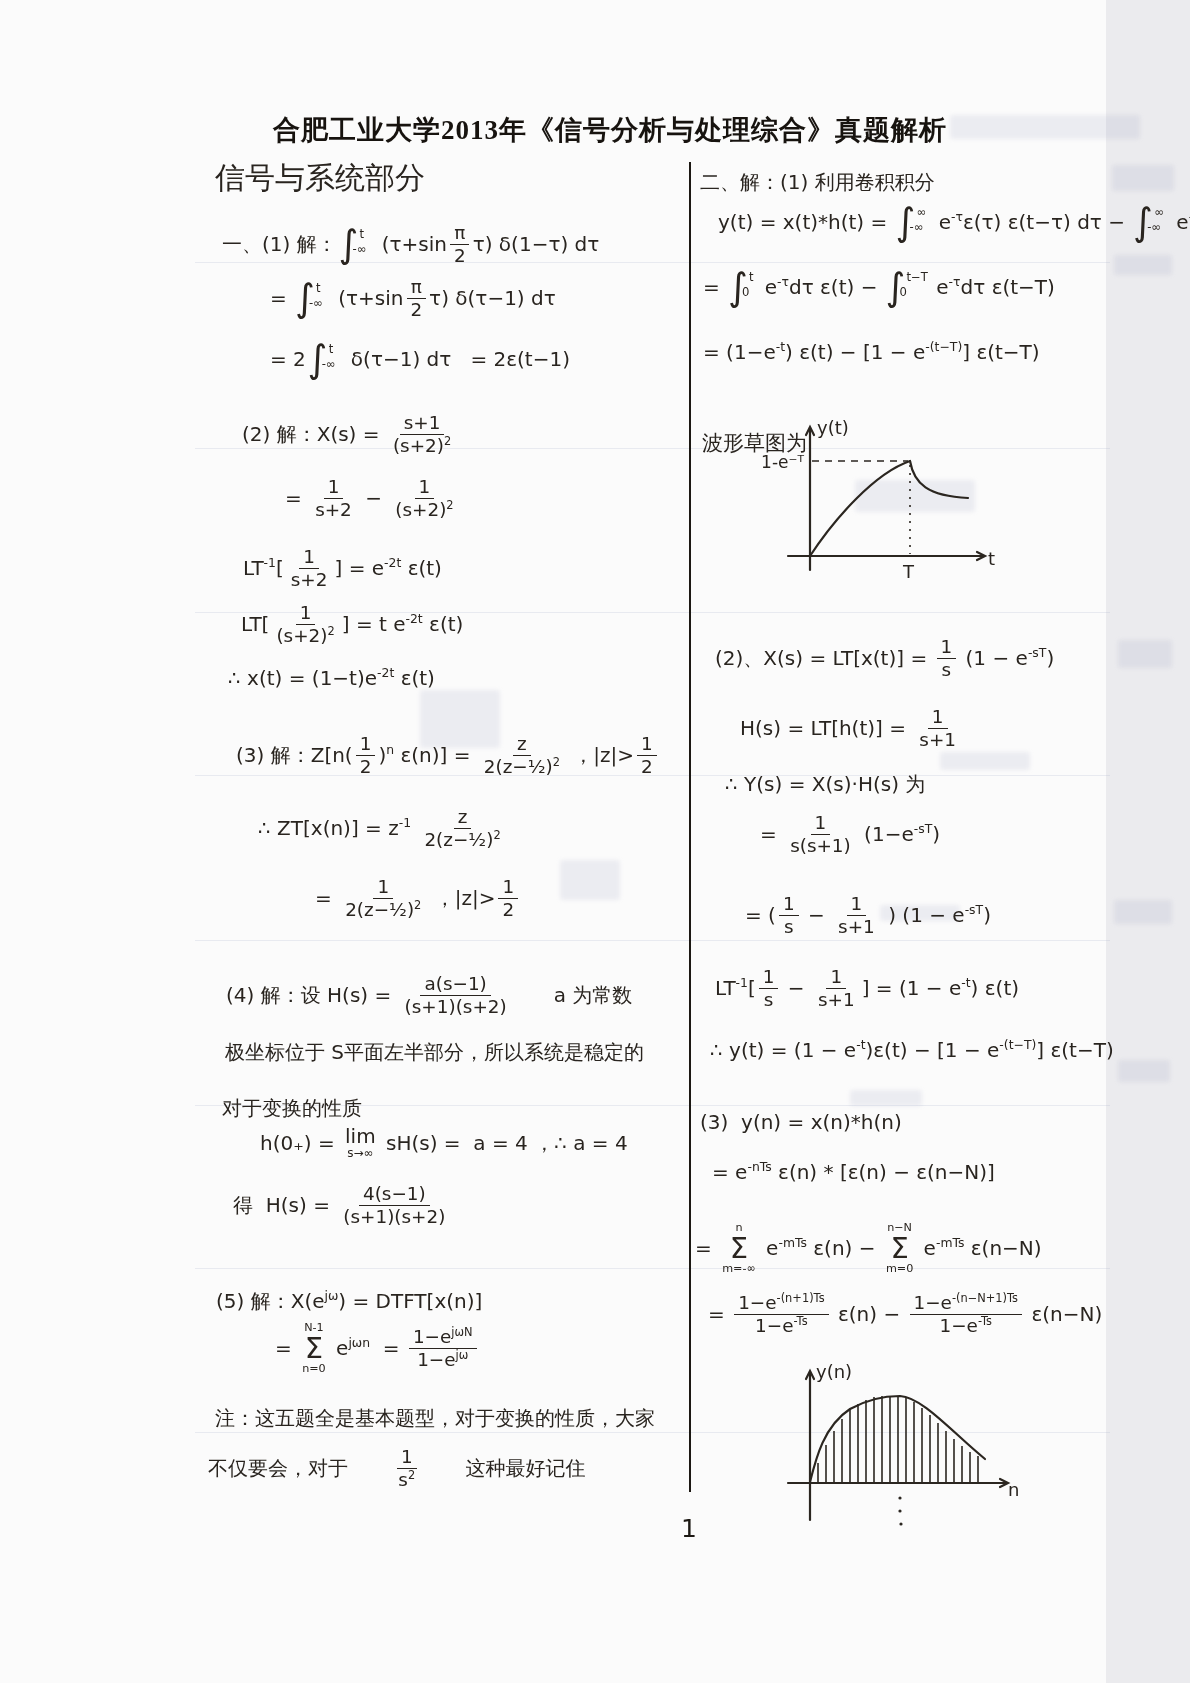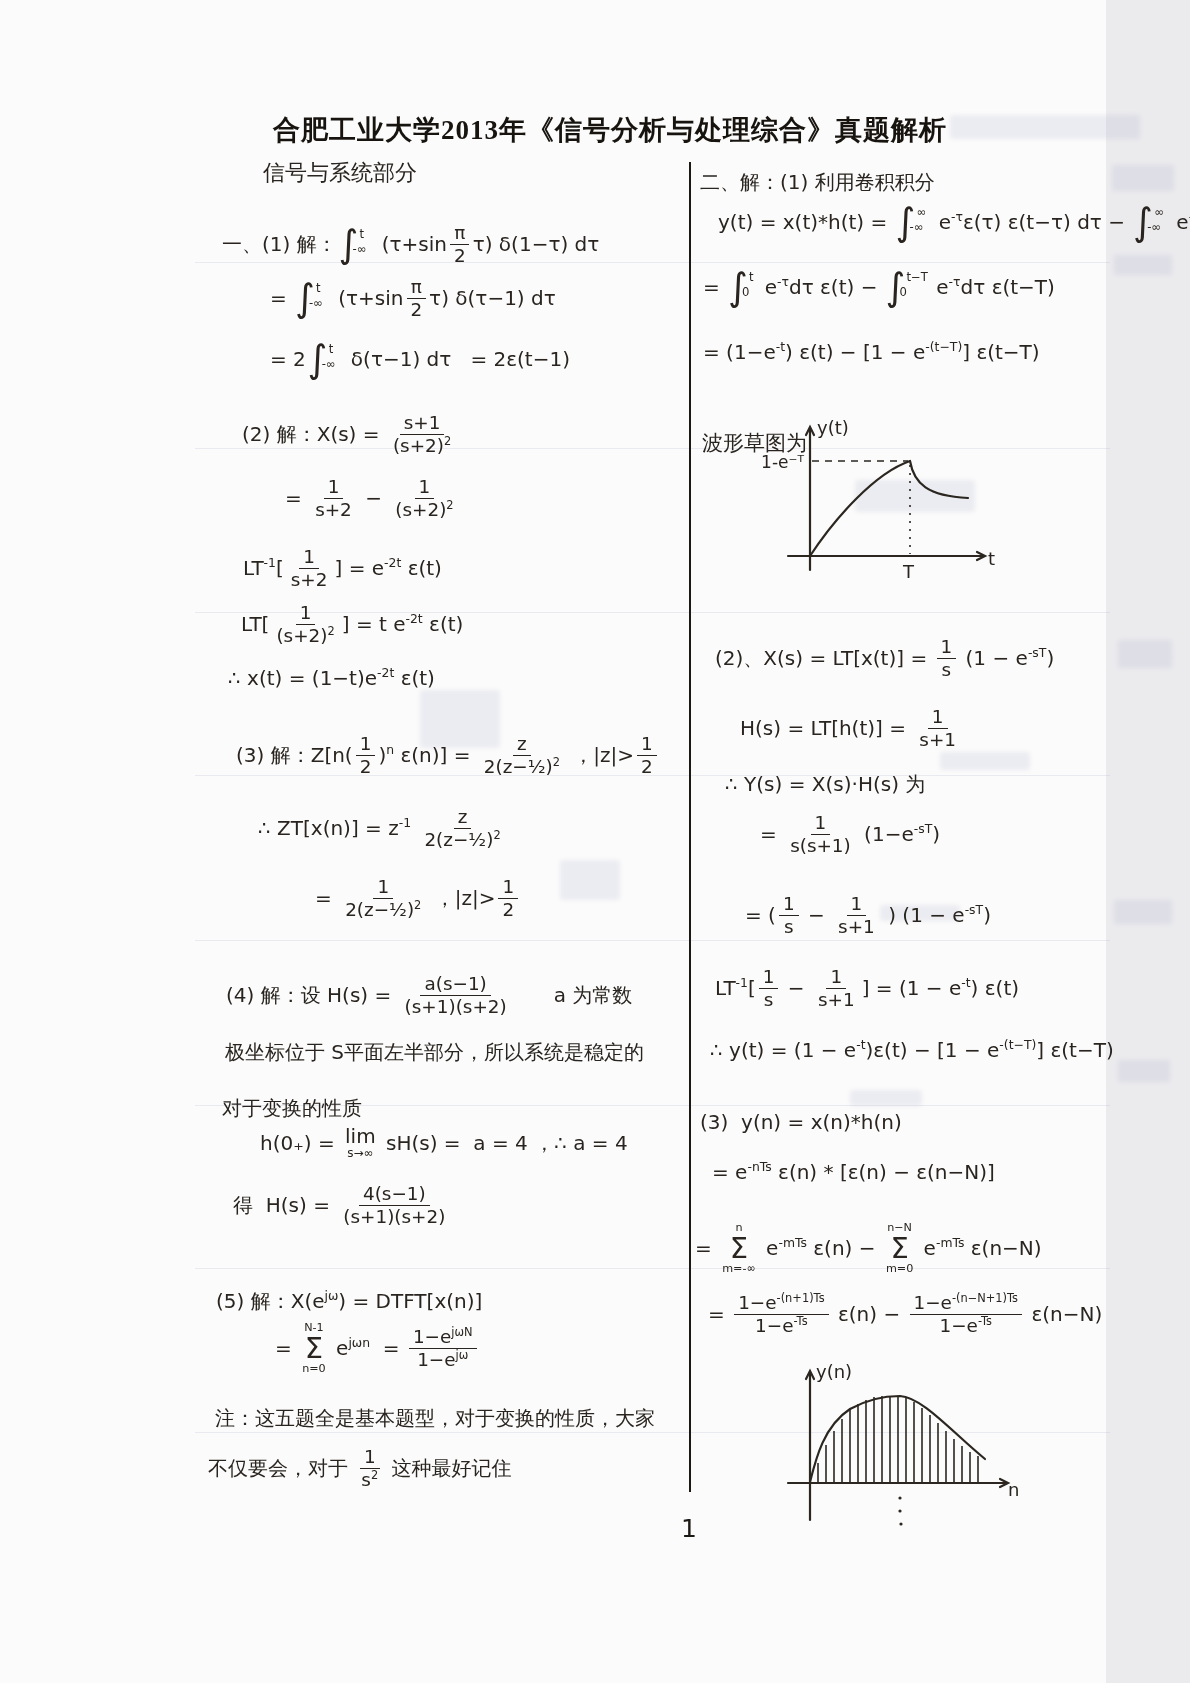--- a/index.html
+++ b/index.html
@@ -70,41 +70,41 @@
   <div class="ghost" style="left:880px;top:905px;width:80px;height:16px"></div>
   <div class="ghost" style="left:850px;top:1090px;width:72px;height:16px"></div>
   <div class="ghost" style="left:420px;top:690px;width:80px;height:58px"></div>
   <div class="ghost" style="left:560px;top:860px;width:60px;height:40px"></div>
 
   <div class="title">合肥工业大学2013年《信号分析与处理综合》真题解析</div>
 
   <div class="divider"></div>
 
   <div id="math-root">
-      <div class="math-line" style="left: 215px; top: 160px; font-size: 22px; margin-left: 48px;"><span class="txt">信号与系统部分</span></div>
+      <div class="math-line" style="left: 215px; top: 160px; font-size: 30px;"><span class="txt">信号与系统部分</span></div>
       <div class="math-line" style="left: 222px; top: 222px;"><span class="txt">一、(1) 解：</span><span class="intg"><span class="isym">∫</span><span class="ilims"><span>t</span><span>-∞</span></span></span><span class="txt"> (τ+sin</span><span class="frac"><span class="num">π</span><span class="den">2</span></span><span class="txt">τ) δ(1−τ) dτ</span></div>
       <div class="math-line" style="left: 270px; top: 276px;"><span class="txt">= </span><span class="intg"><span class="isym">∫</span><span class="ilims"><span>t</span><span>-∞</span></span></span><span class="txt"> (τ+sin</span><span class="frac"><span class="num">π</span><span class="den">2</span></span><span class="txt">τ) δ(τ−1) dτ</span></div>
       <div class="math-line" style="left: 270px; top: 340px;"><span class="txt">= 2</span><span class="intg"><span class="isym">∫</span><span class="ilims"><span>t</span><span>-∞</span></span></span><span class="txt"> δ(τ−1) dτ   = 2ε(t−1)</span></div>
       <div class="math-line" style="left: 242px; top: 412px;"><span class="txt">(2) 解：X(s) = </span><span class="frac"><span class="num">s+1</span><span class="den">(s+2)<sup>2</sup></span></span></div>
       <div class="math-line" style="left: 285px; top: 476px;"><span class="txt">= </span><span class="frac"><span class="num">1</span><span class="den">s+2</span></span><span class="txt"> − </span><span class="frac"><span class="num">1</span><span class="den">(s+2)<sup>2</sup></span></span></div>
       <div class="math-line" style="left: 243px; top: 546px;"><span class="txt">LT<sup>-1</sup>[</span><span class="frac"><span class="num">1</span><span class="den">s+2</span></span><span class="txt">] = e<sup>-2t</sup> ε(t)</span></div>
       <div class="math-line" style="left: 241px; top: 602px;"><span class="txt">LT[</span><span class="frac"><span class="num">1</span><span class="den">(s+2)<sup>2</sup></span></span><span class="txt">] = t e<sup>-2t</sup> ε(t)</span></div>
       <div class="math-line" style="left: 228px; top: 666px;"><span class="txt">∴ x(t) = (1−t)e<sup>-2t</sup> ε(t)</span></div>
       <div class="math-line" style="left: 236px; top: 733px;"><span class="txt">(3) 解：Z[n(</span><span class="frac"><span class="num">1</span><span class="den">2</span></span><span class="txt">)<sup>n</sup> ε(n)] = </span><span class="frac"><span class="num">z</span><span class="den">2(z−½)<sup>2</sup></span></span><span class="txt"> ，|z|&gt;</span><span class="frac"><span class="num">1</span><span class="den">2</span></span></div>
       <div class="math-line" style="left: 258px; top: 806px;"><span class="txt">∴ ZT[x(n)] = z<sup>-1</sup> </span><span class="frac"><span class="num">z</span><span class="den">2(z−½)<sup>2</sup></span></span></div>
       <div class="math-line" style="left: 315px; top: 876px;"><span class="txt">= </span><span class="frac"><span class="num">1</span><span class="den">2(z−½)<sup>2</sup></span></span><span class="txt"> ，|z|&gt;</span><span class="frac"><span class="num">1</span><span class="den">2</span></span></div>
       <div class="math-line" style="left: 226px; top: 973px;"><span class="txt">(4) 解：设 H(s) = </span><span class="frac"><span class="num">a(s−1)</span><span class="den">(s+1)(s+2)</span></span><span class="txt">　　a 为常数</span></div>
       <div class="math-line" style="left: 225px; top: 1040px;"><span class="txt">极坐标位于 S平面左半部分，所以系统是稳定的</span></div>
       <div class="math-line" style="left: 222px; top: 1096px;"><span class="txt">对于变换的性质</span></div>
       <div class="math-line" style="left: 260px; top: 1126px;"><span class="txt">h(0₊) = </span><span class="under"><span class="umain">lim</span><span class="ulim">s→∞</span></span><span class="txt"> sH(s) =  a = 4 ，∴ a = 4</span></div>
       <div class="math-line" style="left: 233px; top: 1183px; text-align: center;"><span class="txt">得  H(s) = </span><span class="frac"><span class="num">4(s−1)</span><span class="den">(s+1)(s+2)</span></span></div>
       <div class="math-line" style="left: 216px; top: 1289px;"><span class="txt">(5) 解：X(e<sup>jω</sup>) = DTFT[x(n)]</span></div>
       <div class="math-line" style="left: 275px; top: 1322px;"><span class="txt">= </span><span class="sum"><span class="slim">N-1</span><span class="ssym">Σ</span><span class="slim">n=0</span></span><span class="txt"> e<sup>jωn</sup>  = </span><span class="frac"><span class="num">1−e<sup>jωN</sup></span><span class="den">1−e<sup>jω</sup></span></span></div>
       <div class="math-line" style="left: 215px; top: 1406px;"><span class="txt">注：这五题全是基本题型，对于变换的性质，大家</span></div>
-      <div class="math-line" style="left: 208px; top: 1446px;"><span class="txt">不仅要会，对于 </span><span class="frac"><span class="num">1</span><span class="den">s<sup>2</sup></span></span><span class="txt"> 这种最好记住</span></div>
+      <div class="math-line" style="left: 208px; top: 1446px; gap: 37px;"><span class="txt">不仅要会，对于 </span><span class="frac"><span class="num">1</span><span class="den">s<sup>2</sup></span></span><span class="txt"> 这种最好记住</span></div>
       <div class="math-line" style="left: 700px; top: 170px;"><span class="txt">二、解：(1) 利用卷积积分</span></div>
       <div class="math-line" style="left: 718px; top: 203px;"><span class="txt">y(t) = x(t)*h(t) = </span><span class="intg"><span class="isym">∫</span><span class="ilims"><span>∞</span><span>-∞</span></span></span><span class="txt"> e<sup>-τ</sup>ε(τ) ε(t−τ) dτ − </span><span class="intg"><span class="isym">∫</span><span class="ilims"><span>∞</span><span>-∞</span></span></span><span class="txt"> e<sup>-τ</sup>ε(τ) ε(t−τ−</span></div>
       <div class="math-line" style="left: 703px; top: 268px;"><span class="txt">= </span><span class="intg"><span class="isym">∫</span><span class="ilims"><span>t</span><span>0</span></span></span><span class="txt"> e<sup>-τ</sup>dτ ε(t) − </span><span class="intg"><span class="isym">∫</span><span class="ilims"><span>t−T</span><span>0</span></span></span><span class="txt"> e<sup>-τ</sup>dτ ε(t−T)</span></div>
       <div class="math-line" style="left: 703px; top: 340px;"><span class="txt">= (1−e<sup>-t</sup>) ε(t) − [1 − e<sup>-(t−T)</sup>] ε(t−T)</span></div>
       <div class="math-line" style="left: 715px; top: 636px;"><span class="txt">(2)、X(s) = LT[x(t)] = </span><span class="frac"><span class="num">1</span><span class="den">s</span></span><span class="txt"> (1 − e<sup>-sT</sup>)</span></div>
       <div class="math-line" style="left: 740px; top: 706px;"><span class="txt">H(s) = LT[h(t)] = </span><span class="frac"><span class="num">1</span><span class="den">s+1</span></span></div>
       <div class="math-line" style="left: 725px; top: 772px;"><span class="txt">∴ Y(s) = X(s)·H(s) 为</span></div>
       <div class="math-line" style="left: 760px; top: 812px;"><span class="txt">= </span><span class="frac"><span class="num">1</span><span class="den">s(s+1)</span></span><span class="txt"> (1−e<sup>-sT</sup>)</span></div>
       <div class="math-line" style="left: 745px; top: 893px;"><span class="txt">= (</span><span class="frac"><span class="num">1</span><span class="den">s</span></span><span class="txt"> − </span><span class="frac"><span class="num">1</span><span class="den">s+1</span></span><span class="txt"> ) (1 − e<sup>-sT</sup>)</span></div>
       <div class="math-line" style="left: 715px; top: 966px;"><span class="txt">LT<sup>-1</sup>[</span><span class="frac"><span class="num">1</span><span class="den">s</span></span><span class="txt"> − </span><span class="frac"><span class="num">1</span><span class="den">s+1</span></span><span class="txt">] = (1 − e<sup>-t</sup>) ε(t)</span></div>

